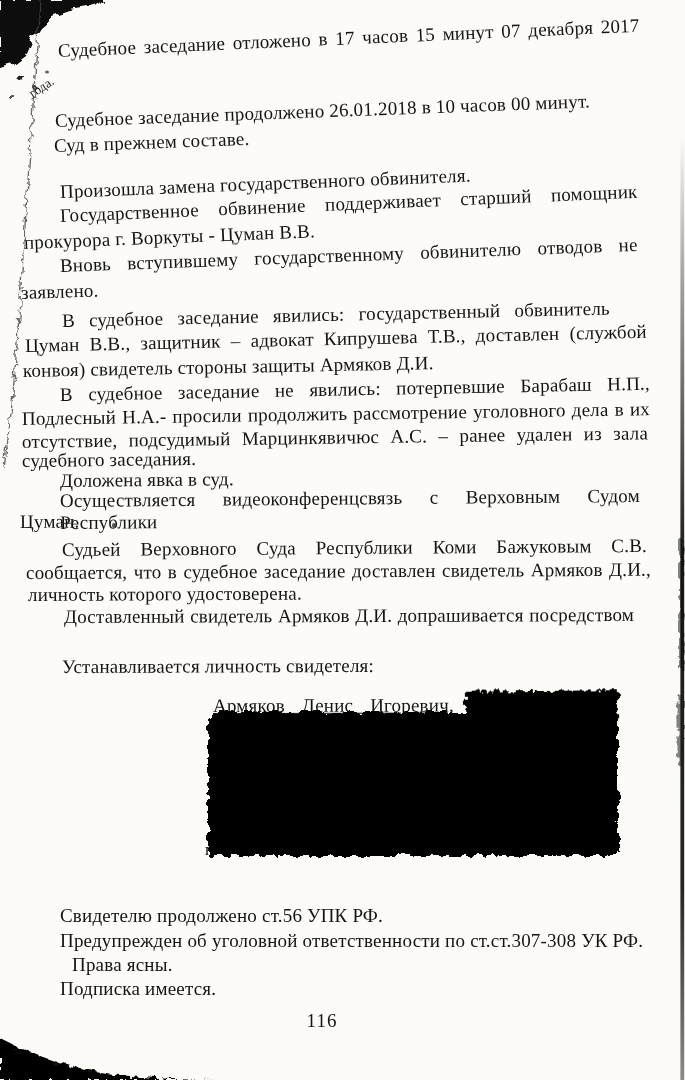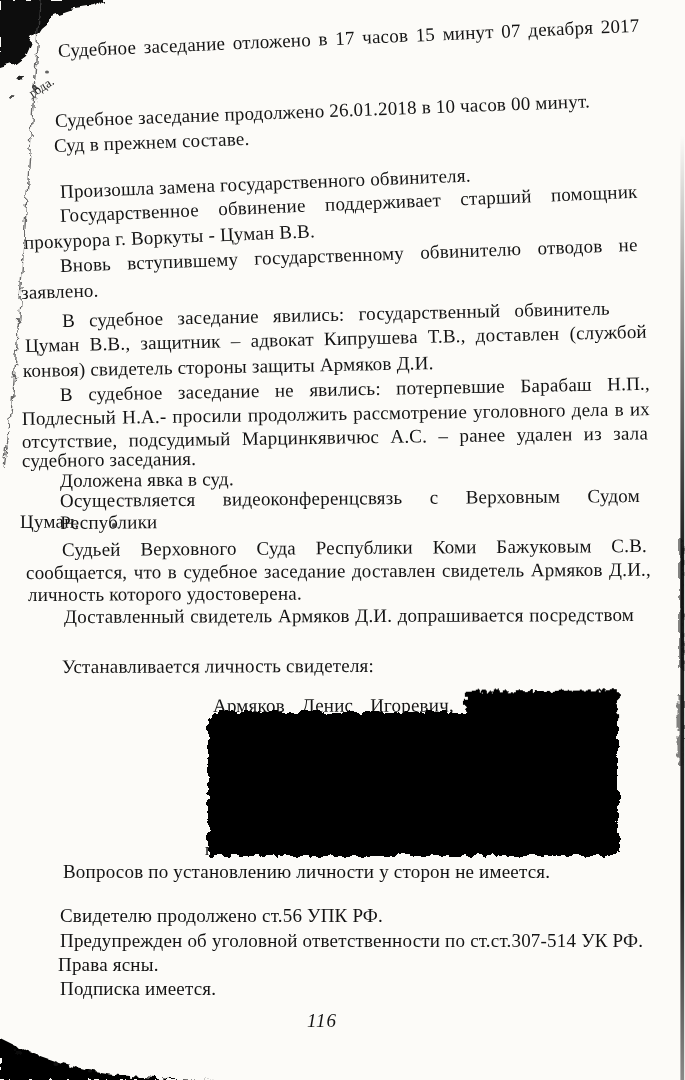--- a/index.html
+++ b/index.html
@@ -15,29 +15,29 @@
     white-space:nowrap;
     transform-origin:0 50%;
     letter-spacing:.2px;
   }
   .j{
     white-space:normal;
     text-align:justify;
     text-align-last:justify;
     -moz-text-align-last:justify;
   }
-  .name-line{word-spacing:12px;}
+  .name-line{word-spacing:12px;text-decoration:underline;}
   .margin-note{
     position:absolute;left:26px;top:88px;
     font-size:13px;transform:rotate(-33deg);transform-origin:0 0;
     color:#1c1c1c;
   }
   .page-num{
     position:absolute;left:282px;top:1010px;width:80px;
-    font-size:19px;text-align:center;letter-spacing:1px;font-style:italic;
+    font-size:19px;text-align:center;letter-spacing:1px;
   }
   .redact-fragment{
     position:absolute;left:205px;top:840px;font-size:17px;color:#0a0a0a;z-index:1;
   }
   .speck{
     position:absolute;left:112px;top:523px;width:4px;height:5px;
     border-radius:2px;background:#3a3a3a;opacity:.85;
   }
   svg.artifacts{position:absolute;left:0;top:0;z-index:2;pointer-events:none;}
 </style>
@@ -74,24 +74,23 @@
   <div class="ln j" style="left:26px;top:562px;width:625px;transform:rotate(-0.3deg)">сообщается, что в судебное заседание доставлен свидетель Армяков Д.И.,</div>
   <div class="ln" style="left:28px;top:584px;transform:rotate(-0.3deg)">личность которого удостоверена.</div>
   <div class="ln j" style="left:64px;top:606px;width:570px;transform:rotate(-0.2deg)">Доставленный свидетель Армяков Д.И. допрашивается посредством</div>
 
   <div class="ln" style="left:62px;top:656px;transform:rotate(-0.2deg)">Устанавливается личность свидетеля:</div>
 
   <div class="ln name-line" style="left:213px;top:695px;transform:rotate(-0.1deg)">Армяков Денис Игоревич,</div>
 
   <span class="redact-fragment">п</span>
 
-  <div class="ln" style="left:63px;top:861px">Вопросов по установлению личности у сторон не имеется.</div>
   <div class="ln" style="left:60px;top:905px">Свидетелю продолжено ст.56 УПК РФ.</div>
-  <div class="ln" style="left:60px;top:930px">Предупрежден об уголовной ответственности по ст.ст.307-514 УК РФ.</div>
-  <div class="ln" style="left:58px;top:954px">Права ясны.</div>
+  <div class="ln" style="left:60px;top:930px">Предупрежден об уголовной ответственности по ст.ст.307-308 УК РФ.</div>
+  <div class="ln" style="left:72px;top:954px">Права ясны.</div>
   <div class="ln" style="left:60px;top:978px">Подписка имеется.</div>
 
   <div class="page-num">116</div>
 
   <svg class="artifacts" width="685" height="1080" viewBox="0 0 685 1080">
     <defs>
       <filter id="rough" x="-15%" y="-15%" width="130%" height="130%">
         <feTurbulence type="fractalNoise" baseFrequency="0.12" numOctaves="3" seed="7" result="n"></feTurbulence>
         <feDisplacementMap in="SourceGraphic" in2="n" scale="9"></feDisplacementMap>
       </filter>

